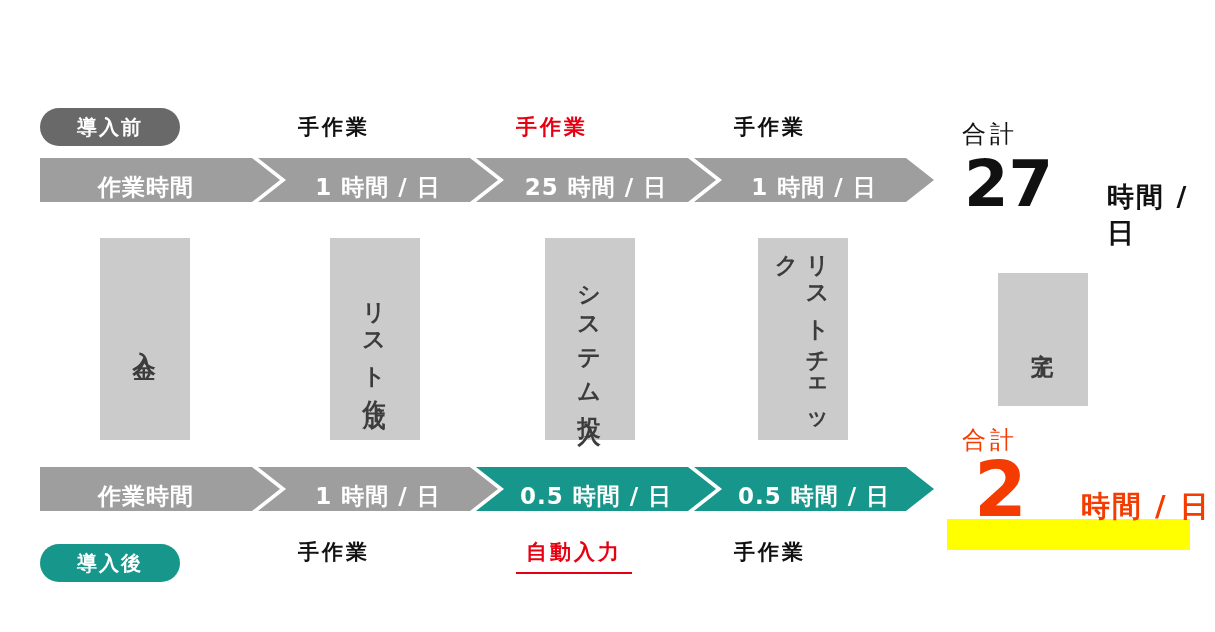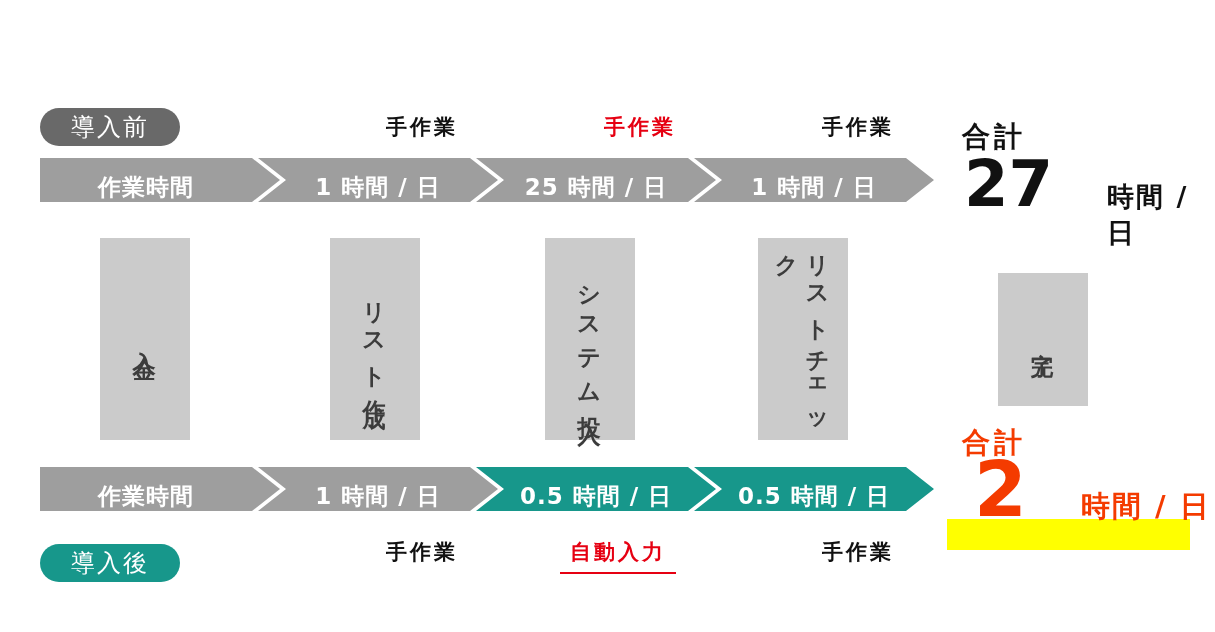--- a/index.html
+++ b/index.html
@@ -7,25 +7,25 @@
     --red:#e60012; --orange-red:#f43b00; --highlight-yellow:#ffff00; --text-dark:#333333;
   }
   *{margin:0;padding:0;box-sizing:border-box;}
   html,body{background:#ffffff;}
   body{font-family:"DejaVu Sans","Liberation Sans",sans-serif;}
   .canvas{position:relative;width:1215px;height:632px;background:#ffffff;overflow:hidden;}
 
   .title{position:absolute;left:36px;top:28px;font-size:27px;font-weight:bold;color:var(--text-dark);letter-spacing:1px;}
 
   .badge{position:absolute;left:40px;width:140px;height:38px;border-radius:19px;
-         color:#fff;font-size:24px;font-weight:normal;text-align:center;line-height:38px;letter-spacing:2px;}
+         color:#fff;font-size:20px;font-weight:bold;text-align:center;line-height:38px;letter-spacing:2px;}
   .badge-before{top:108px;background:var(--badge-gray);}
   .badge-after{top:544px;background:var(--teal);}
 
-  .row-label{position:absolute;width:160px;text-align:right;font-size:21px;font-weight:bold;color:#111;letter-spacing:3px;}
+  .row-label{position:absolute;width:160px;text-align:left;font-size:21px;font-weight:bold;color:#111;letter-spacing:3px;}
   .row-label.red{color:var(--red);}
   .lbl-c1{left:298px;} .lbl-c2{left:516px;} .lbl-c3{left:734px;}
   .labels-top{top:113px;} .labels-bottom{top:538px;}
   .underline-red{display:inline-block;border-bottom:2px solid var(--red);padding:0 10px 6px;}
 
   .band{position:absolute;left:40px;width:900px;height:58px;}
   .band-top{top:158px;} .band-bottom{top:467px;}
   .seg{position:absolute;top:0;height:44px;width:240px;background:var(--band-gray);
        color:#fff;font-size:23px;font-weight:bold;text-align:center;line-height:58px;letter-spacing:1px;
        padding-right:28px;}
@@ -37,21 +37,21 @@
 
   .step-box{position:absolute;background:var(--box-gray);display:flex;align-items:center;justify-content:center;}
   .step-box span{writing-mode:vertical-rl;text-orientation:upright;font-size:23px;font-weight:bold;
                  color:#3c3c3c;letter-spacing:6px;}
   .box-0{left:100px;top:238px;width:90px;height:202px;}
   .box-1{left:330px;top:238px;width:90px;height:202px;}
   .box-2{left:545px;top:238px;width:90px;height:202px;}
   .box-3{left:758px;top:238px;width:90px;height:202px;}
   .box-final{left:998px;top:273px;width:90px;height:133px;}
 
-  .total-label{position:absolute;font-size:28px;font-weight:bold;letter-spacing:4px;}
+  .total-label{position:absolute;font-size:24px;font-weight:normal;letter-spacing:4px;}
   .total-label.top{left:962px;top:118px;color:#111;}
   .total-label.bottom{left:962px;top:424px;color:var(--orange-red);}
   .total-value-row{position:absolute;display:flex;align-items:baseline;z-index:2;gap:44px;}
   .total-value-row.top{left:964px;top:152px;color:#111;}
   .total-value-row.bottom{left:974px;top:452px;color:var(--orange-red);}
   .total-value-row.top .val{font-size:64px;font-weight:bold;line-height:1;}
   .total-value-row.bottom .val{font-size:76px;font-weight:bold;line-height:1;}
   .total-value-row .unit{font-size:27px;font-weight:bold;margin-left:10px;letter-spacing:2px;}
   .total-value-row.bottom .unit{font-size:29px;}
   .yellow-bar{position:absolute;left:947px;top:519px;width:243px;height:31px;background:var(--highlight-yellow);z-index:1;}

